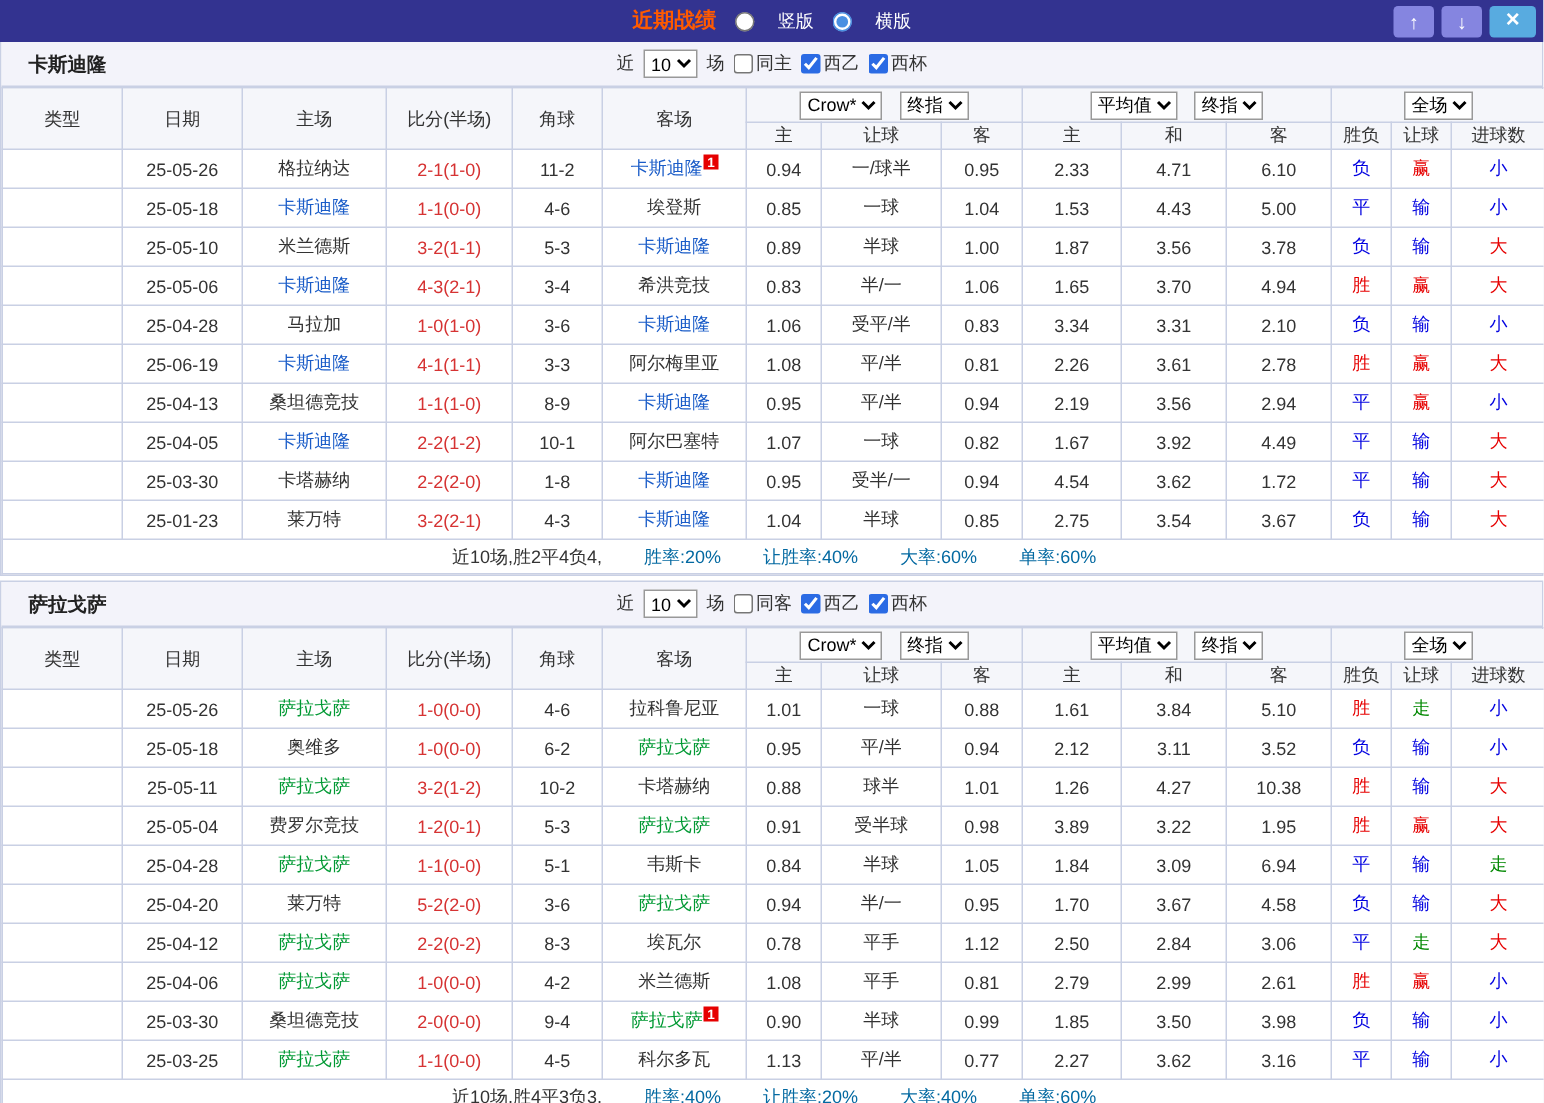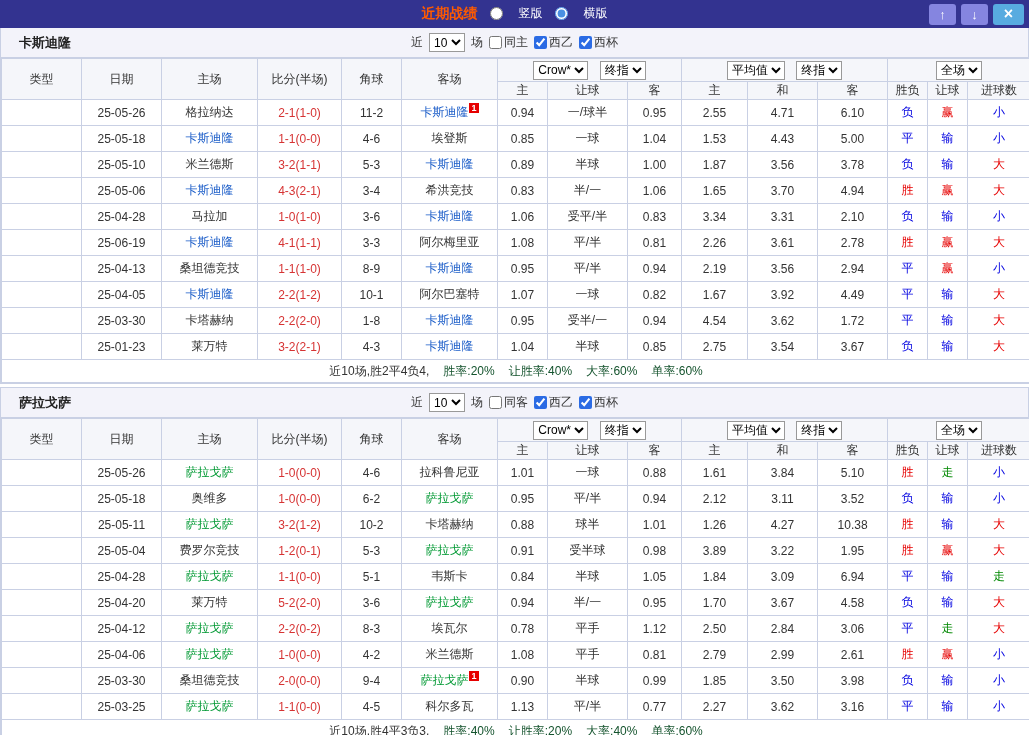--- a/index.html
+++ b/index.html
@@ -1,20 +1,20 @@
 <!DOCTYPE html>
 <html><head>
 <meta charset="utf-8">
 <style>
   *{box-sizing:border-box;margin:0;padding:0}
   html,body{background:#fff}
   body{width:1029px;font-family:"Liberation Sans","DejaVu Sans",sans-serif;font-size:12px;color:#333}
   
   .topbar{height:28px;background:#333390;position:relative;display:flex;align-items:center}
-  .tb-center{position:absolute;left:0;right:0;display:flex;justify-content:center;align-items:flex-start;gap:12px}
+  .tb-center{position:absolute;left:0;right:0;display:flex;justify-content:center;align-items:center;gap:12px}
   .tb-title{color:#ff5a00;font-weight:bold;font-size:14px}
   .tb-radio{color:#fff;display:flex;align-items:center;gap:16px;cursor:pointer}
   .tb-radio input{accent-color:#4a90e2;width:13px;height:13px}
   .tb-right{position:absolute;right:5px;display:flex;gap:5px}
   .tb-btn{width:27px;height:21px;border:none;border-radius:3px;color:#fff;font-weight:bold;cursor:pointer;display:flex;align-items:center;justify-content:center}
   .tb-btn.up,.tb-btn.down{background:#8585e0;font-size:13px}
   .tb-btn.close{background:#58abe0;font-size:16px;width:31px}
   
   .sec{border:1px solid #c9d0e4;border-top:none}
   .sec + .sec{margin-top:3px;border-top:1px solid #c9d0e4}
@@ -29,21 +29,21 @@
   .grid thead th{background:#f5f6fa;font-weight:normal}
   .grid .h1 th{height:23px}
   .grid .h2 th{height:18px}
   .selcell select{margin:0 4px}
   .grid tbody td{height:26px;background:#fff}
   td.lg{background:linear-gradient(180deg,#11b35c,#009845);color:#fff;font-weight:bold}
   td.sc{color:#d63333}
   .tname{cursor:pointer}
   .badge{background:#e60000;color:#fff;font-size:9px;font-weight:bold;padding:0 2px;margin-left:1px;line-height:1.1}
   td.summary{height:23px;background:#fff;color:#333;border-left:1px solid #c9d0e4}
-  .summary .stat{color:#14532d;margin-left:14px}
+  .summary .stat{color:#0369a1;margin-left:28px}
 </style>
 </head>
 <body>
 
 <header class="topbar">
   <div class="tb-center">
     <span class="tb-title">近期战绩</span>
     <label class="tb-radio">
       <input type="radio" name="layout" style="">
       <span>竖版</span>
@@ -142,21 +142,21 @@
           <tr>
             <td class="lg">西乙</td>
             <td>25-05-26</td>
             <td><span class="tname">格拉纳达</span></td>
             <td class="sc">2-1(1-0)</td>
             <td>11-2</td>
             <td><span class="tname" style="color: rgb(26, 92, 200);">卡斯迪隆</span><sup class="badge">1</sup></td>
             <td>0.94</td>
             <td>一/球半</td>
             <td>0.95</td>
-            <td>2.55</td>
+            <td>2.33</td>
             <td>4.71</td>
             <td>6.10</td>
             <td class="rs" style="color: rgb(0, 0, 224);">负</td>
             <td class="rs" style="color: rgb(230, 0, 0);">赢</td>
             <td class="rs" style="color: rgb(0, 0, 224);">小</td>
           </tr>
           <tr>
             <td class="lg">西乙</td>
             <td>25-05-18</td>
             <td><span class="tname" style="color: rgb(26, 92, 200);">卡斯迪隆</span></td>

